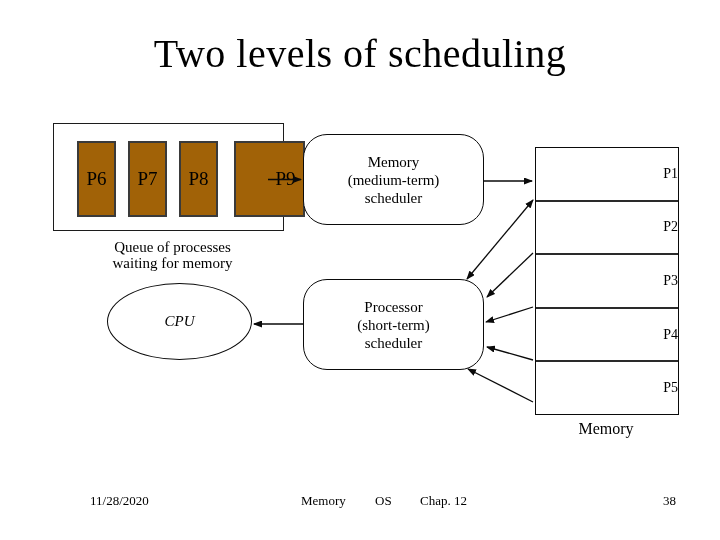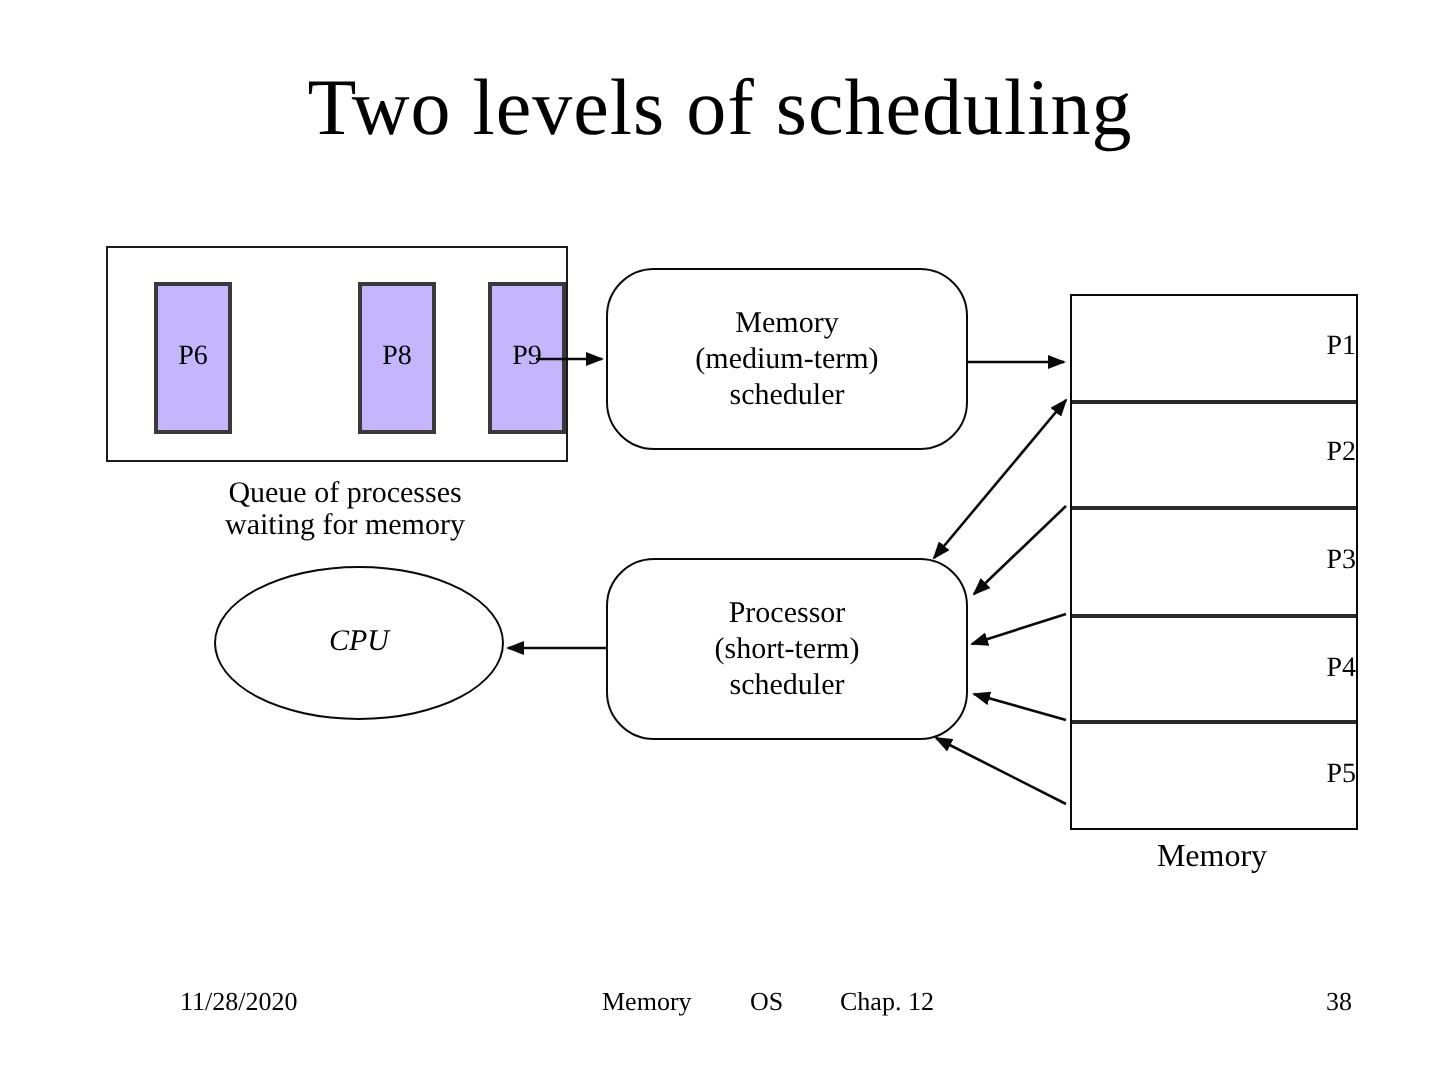--- a/index.html
+++ b/index.html
@@ -13,28 +13,28 @@
     text-align:center; font-size:40px; font-weight:normal; line-height:48px;
     letter-spacing:0.5px;
   }
   
   .queue-box {
     position:absolute; left:53px; top:123px; width:229px; height:106px;
     border:1.5px solid #1c1c1c; background:#fff;
   }
   .pbox {
     position:absolute; top:141px; width:35px; height:72px;
-    border:2px solid #3a3a3a; background:#c4b5fd;
+    border:2px solid #3a3a3a; background:#a16207;
     display:flex; align-items:center; justify-content:center;
-    font-size:14px;
+    font-size:19px;
   }
   .pbox.p6 { left:77px; }
   .pbox.p7 { left:128px; }
   .pbox.p8 { left:179px; }
-  .pbox.p9 { left:244px; }
+  .pbox.p9 { left:234px;padding-left:32px; }
   .queue-caption {
     position:absolute; left:100px; top:239px; width:145px;
     font-size:15px; line-height:16px; text-align:center;
   }
   
   .rnode {
     position:absolute; width:179px; height:89px;
     border:1.6px solid #0a0a0a; border-radius:24px; background:#fff;
     display:flex; flex-direction:column; align-items:center; justify-content:center;
     font-size:15px; line-height:18px; text-align:center;
@@ -76,20 +76,23 @@
 </head>
 <body>
 
 <div class="slide">
 
   <h1 class="title">Two levels of scheduling</h1>
 
   <div class="queue-box"></div>
   <div class="pbox p6">
     <span>P6</span>
+  </div>
+  <div class="pbox p7">
+    <span>P7</span>
   </div>
   <div class="pbox p8">
     <span>P8</span>
   </div>
   <div class="pbox p9">
     <span>P9</span>
   </div>
   <div class="queue-caption">
     <div>Queue of processes</div>
     <div>waiting for memory</div>

